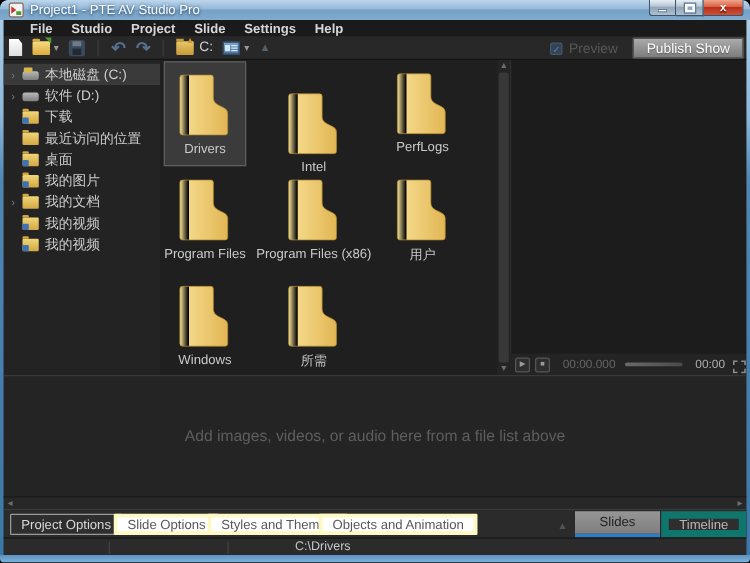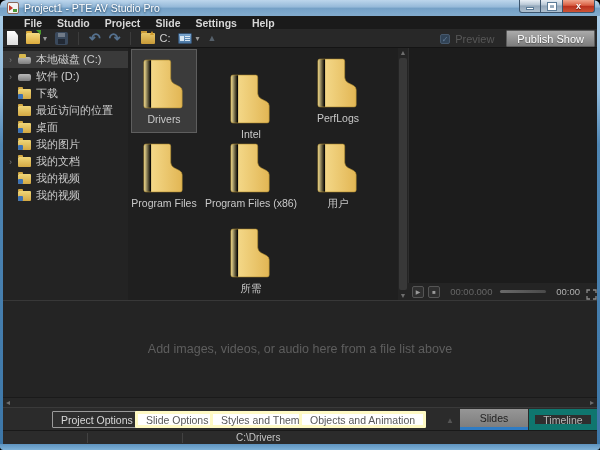--- a/index.html
+++ b/index.html
@@ -109,21 +109,21 @@
     display:flex; align-items:center; justify-content:center; }
   .drop-hint { color:#5e5e5e; font-size:12.5px; }
 
   .hscroll { position:absolute; top:397px; left:3px; width:594px; height:10px; background:#272727; border-top:1px solid #1a1a1a; }
   .hscroll .arrow { position:absolute; top:0; color:#6e6e6e; font-size:8px; line-height:10px; }
   .hscroll .arrow.left { left:3px; } .hscroll .arrow.right { right:3px; }
 
   
   .bottom-bar { position:absolute; top:407px; left:3px; width:594px; height:23px; background:#2b2b2b; border-top:1px solid #3a3a3a; }
   .bb-btn { position:absolute; top:3px; height:17px; display:flex; align-items:center; justify-content:center;
-    font-size:10.5px; border-radius:1px; padding:0 8px;margin-left:44px; }
+    font-size:10.5px; border-radius:1px; padding:0 8px; }
   .bb-btn.enabled { border:1px solid #9a9a9a; color:#d8d8d8; background:#2e2e2e; }
   .bb-btn.disabled { border:3px solid #fef9c3; color:#585858; background:#ffffff; }
   .bb-up { position:absolute; left:443px; top:8px; color:#555; font-size:8px; }
   .tab { position:absolute; top:1px; height:21px; display:flex; align-items:center; justify-content:center; font-size:10.5px; }
   .tab.slides { left:457px; width:68px; background:linear-gradient(#969696,#7e7e7e); color:#1e1e1e;
     border-bottom:3px solid #2f7cc4; }
   .tab.timeline { left:526px; width:68px; background:#2e2e2e; border:6px solid #0f766e; color:#b8b8b8; }
 
   .status-bar { position:absolute; top:430px; left:3px; width:594px; height:14px; background:#2b2b2b; border-top:1px solid #191919; }
   .sb-sep { position:absolute; top:2px; width:1px; height:10px; background:#424242; }
@@ -292,20 +292,26 @@
       <svg class="folder-svg" viewBox="0 0 46 54">
           <path d="M2,4 Q2,2 4,2 L28,2 Q30,2 30,4 L30,21 Q30,25 34,27 L39,29.5 Q42,31 42,34 L42,50 Q42,52 40,52 L4,52 Q2,52 2,50 Z" fill="url(#folderGrad)" stroke="#b08c30" stroke-width="0.6"></path>
         </svg>
       <span class="label">Program Files (x86)</span>
     </div>
     <div class="tile" style="left:177px; top:86px;">
       <svg class="folder-svg" viewBox="0 0 46 54">
           <path d="M2,4 Q2,2 4,2 L28,2 Q30,2 30,4 L30,21 Q30,25 34,27 L39,29.5 Q42,31 42,34 L42,50 Q42,52 40,52 L4,52 Q2,52 2,50 Z" fill="url(#folderGrad)" stroke="#b08c30" stroke-width="0.6"></path>
         </svg>
       <span class="label">用户</span>
+    </div>
+    <div class="tile" style="left:3px; top:171px;">
+      <svg class="folder-svg" viewBox="0 0 46 54">
+          <path d="M2,4 Q2,2 4,2 L28,2 Q30,2 30,4 L30,21 Q30,25 34,27 L39,29.5 Q42,31 42,34 L42,50 Q42,52 40,52 L4,52 Q2,52 2,50 Z" fill="url(#folderGrad)" stroke="#b08c30" stroke-width="0.6"></path>
+        </svg>
+      <span class="label">Windows</span>
     </div>
     <div class="tile" style="left:90px; top:171px;">
       <svg class="folder-svg" viewBox="0 0 46 54">
           <path d="M2,4 Q2,2 4,2 L28,2 Q30,2 30,4 L30,21 Q30,25 34,27 L39,29.5 Q42,31 42,34 L42,50 Q42,52 40,52 L4,52 Q2,52 2,50 Z" fill="url(#folderGrad)" stroke="#b08c30" stroke-width="0.6"></path>
         </svg>
       <span class="label">所需</span>
     </div>
   </div>
 
   <div class="vscroll">

